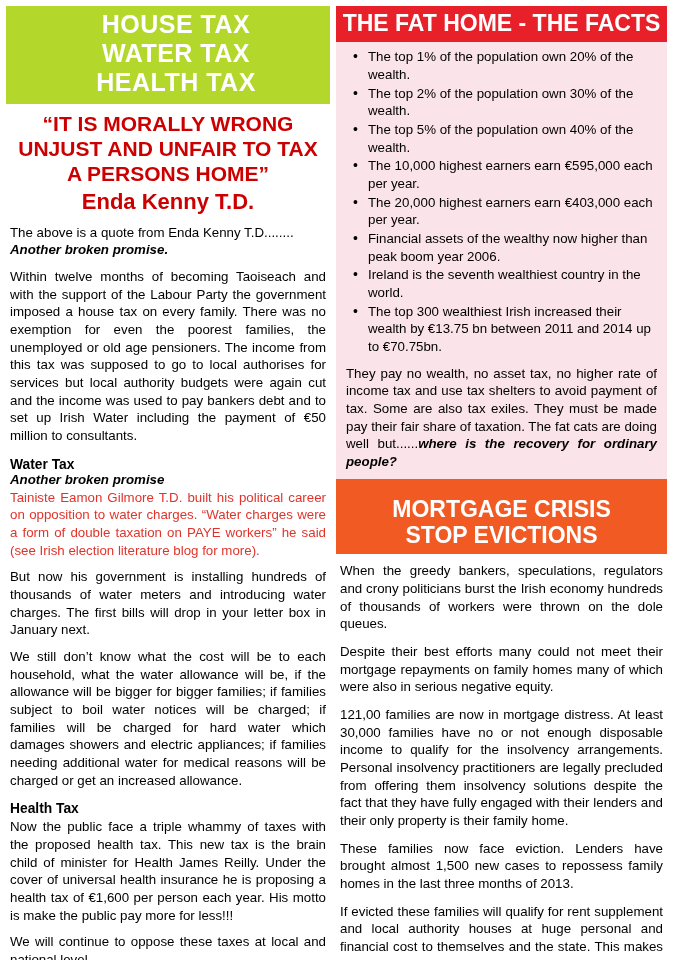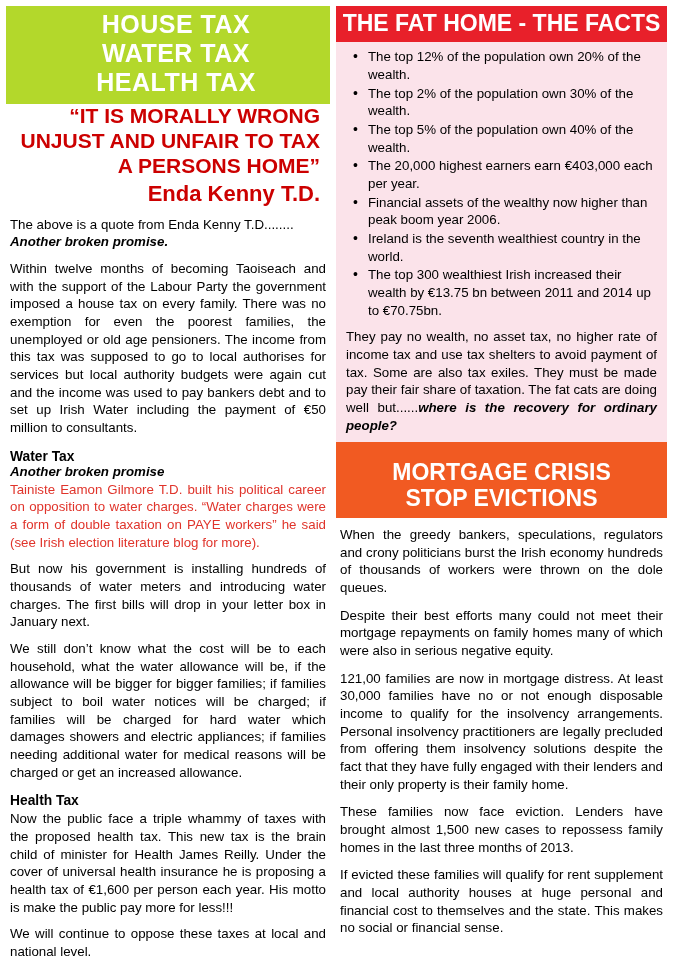--- a/index.html
+++ b/index.html
@@ -46,22 +46,22 @@
     line-height: 1.15;
     text-decoration: underline;
   }
   .green-banner .line span {
     display: inline-block;
     padding: 0 6px;
   }
 
   
   .quote-box {
-    text-align: right;
-    padding: 0 10px 2px 10px;
+    text-align: center;
+    padding: 8px 10px 2px 10px;
   }
   .quote-box .quote-text {
     color: #cc0000;
     font-weight: bold;
     font-size: 21px;
     line-height: 1.18;
   }
   .quote-box .quote-author {
     color: #cc0000;
     font-weight: bold;
@@ -196,23 +196,24 @@
     <div class="body-text" style="margin-top:2px;">Now the public face a triple whammy of taxes with the proposed health tax. This new tax is the brain child of minister for Health James Reilly. Under the cover of universal health insurance he is proposing a health tax of €1,600 per person each year. His motto is make the public pay more for less!!!</div>
     <div class="body-text">We will continue to oppose these taxes at local and national level.</div>
 
   </div>
 
   <div class="col-right">
 
     <div class="pink-panel">
       <div class="red-header">THE FAT HOME - THE FACTS</div>
       <ul class="bullets">
-        <li>The top 12% of the population own 20% of the wealth.</li>
+        <li>The top 1% of the population own 20% of the wealth.</li>
         <li>The top 2% of the population own 30% of the wealth.</li>
         <li>The top 5% of the population own 40% of the wealth.</li>
+        <li>The 10,000 highest earners earn €595,000 each per year.</li>
         <li>The 20,000 highest earners earn €403,000 each per year.</li>
         <li>Financial assets of the wealthy now higher than peak boom year 2006.</li>
         <li>Ireland is the seventh wealthiest country in the world.</li>
         <li>The top 300 wealthiest Irish increased their wealth by €13.75 bn between 2011 and 2014 up to €70.75bn.</li>
       </ul>
       <div class="pink-para">
         <span>They pay no wealth, no asset tax, no higher rate of income tax and use tax shelters to avoid payment of tax. Some are also tax exiles. They must be made pay their fair share of taxation. The fat cats are doing well but......</span><span class="bold-italic">where is the recovery for ordinary people?</span>
       </div>
     </div>
 

